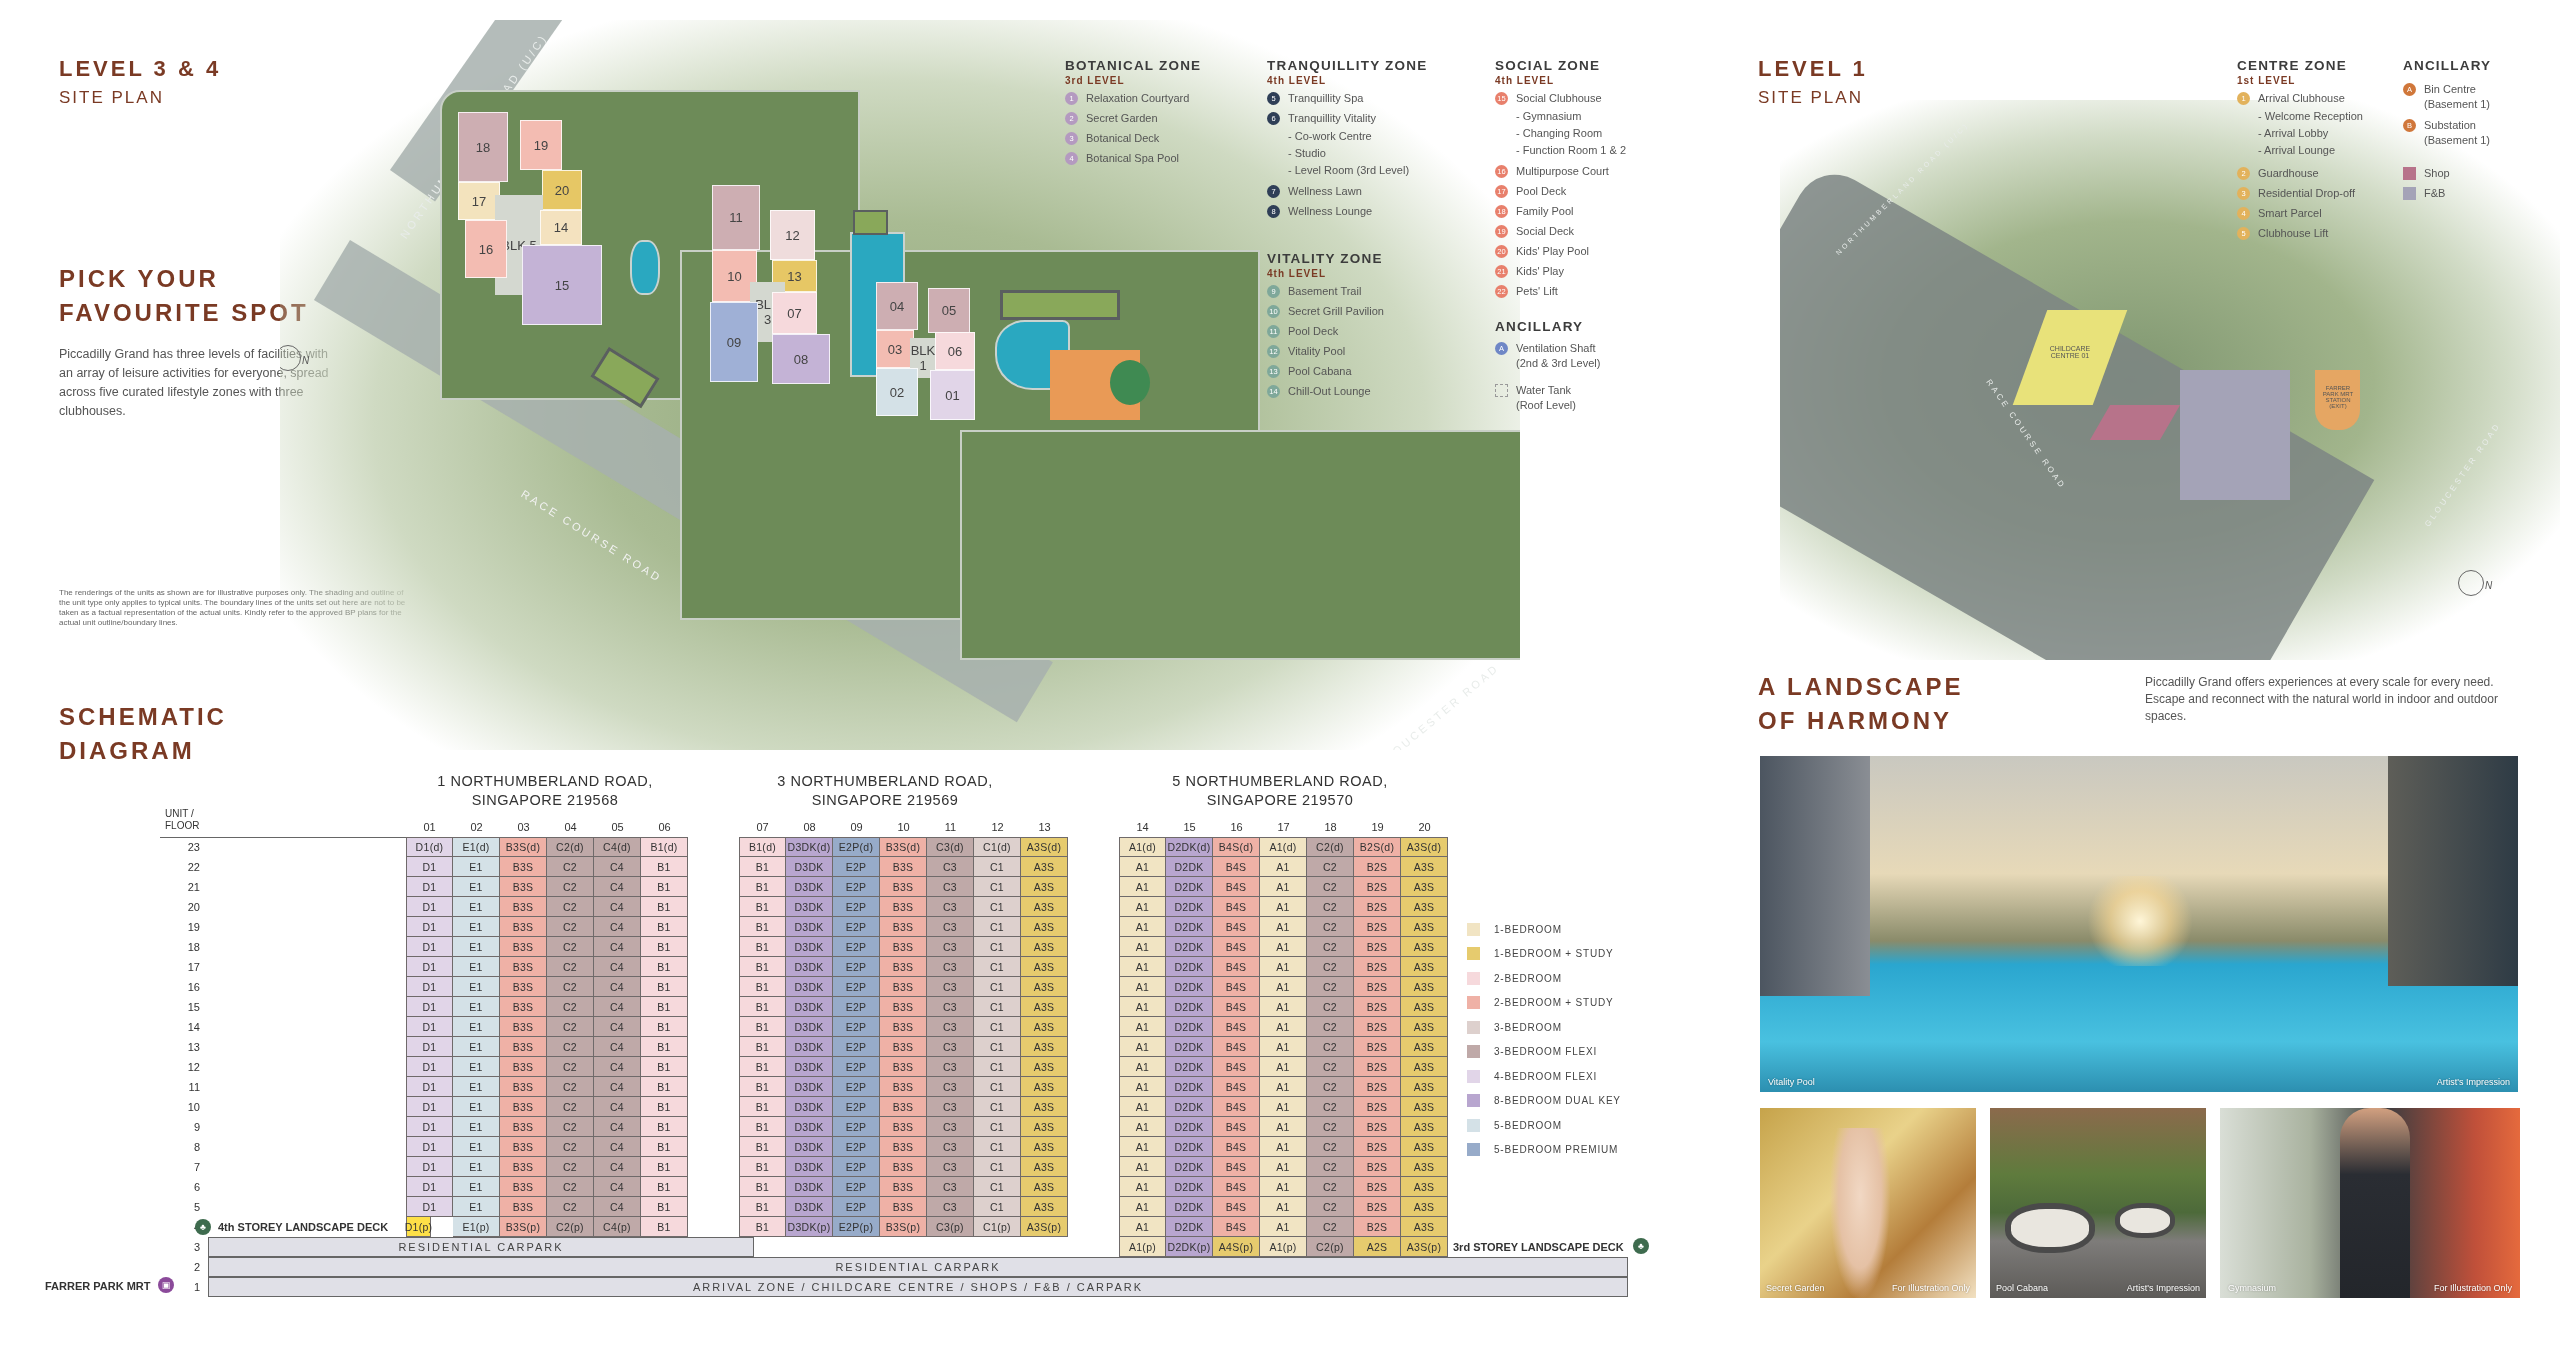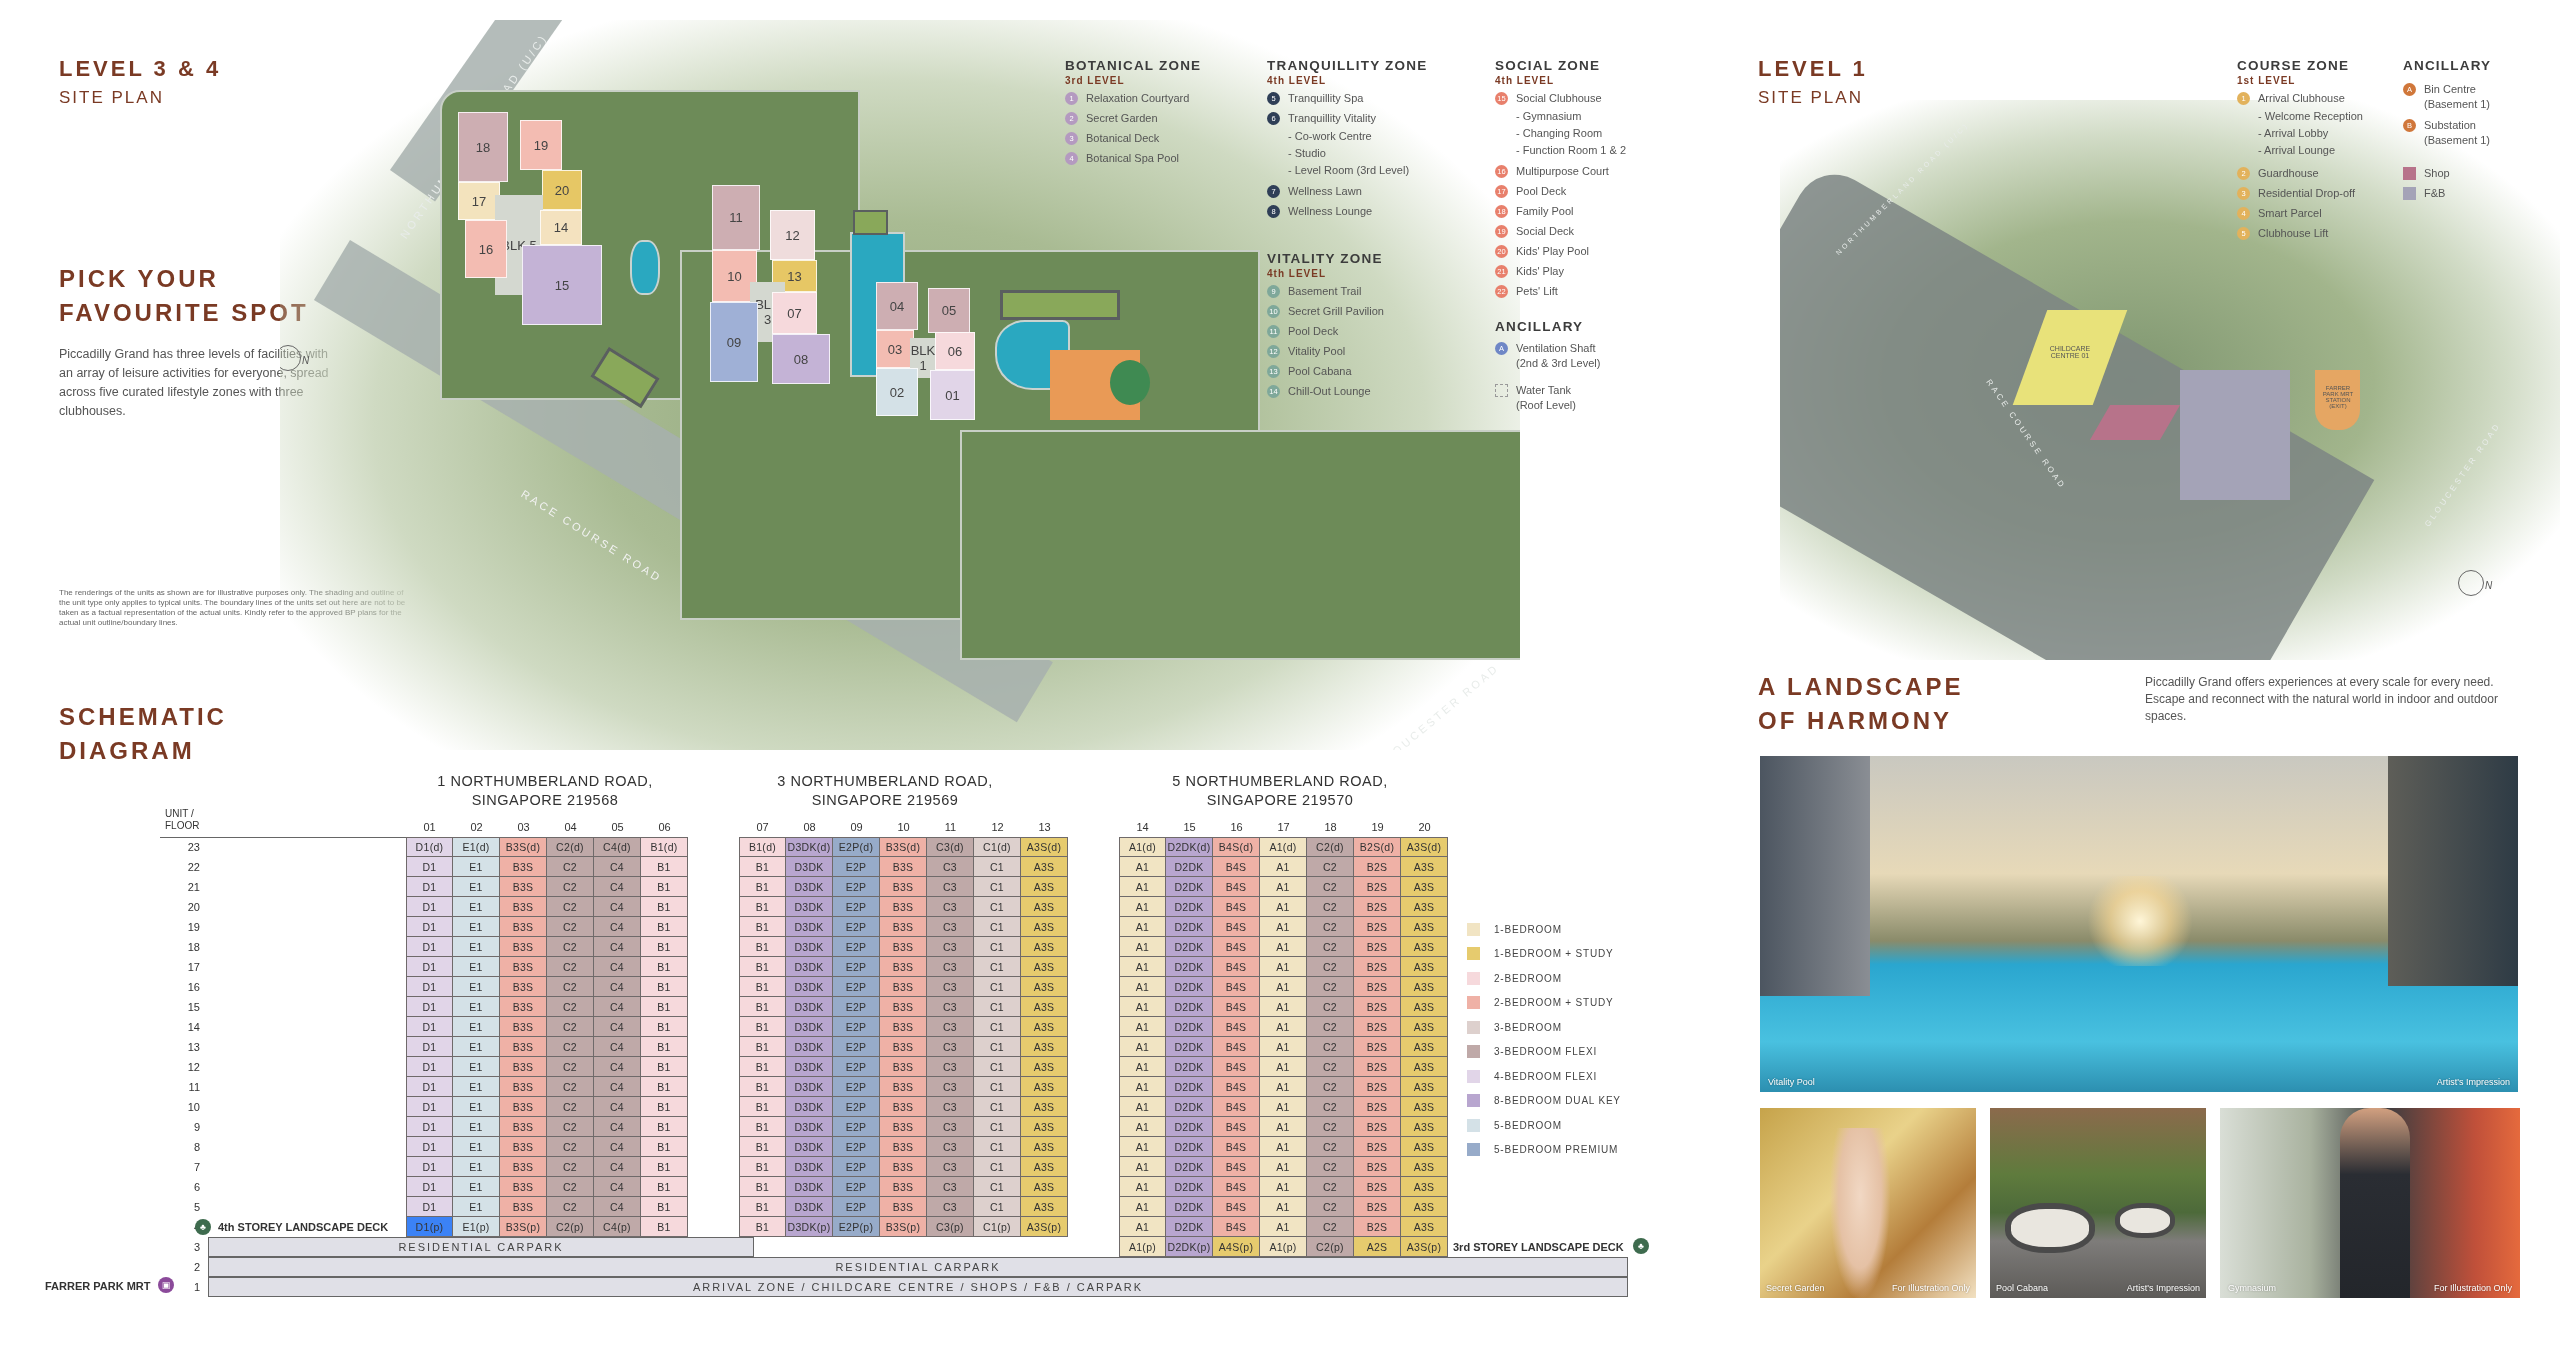--- a/index.html
+++ b/index.html
@@ -399,21 +399,21 @@
     <div class="cell" style="left: 500px; top: 1177px; width: 47px; background: rgb(239, 177, 166);">B3S</div>
     <div class="cell" style="left: 547px; top: 1177px; width: 47px; background: rgb(191, 169, 168);">C2</div>
     <div class="cell" style="left: 594px; top: 1177px; width: 47px; background: rgb(191, 169, 168);">C4</div>
     <div class="cell" style="left: 641px; top: 1177px; width: 47px; background: rgb(246, 217, 220);">B1</div>
     <div class="cell" style="left: 406px; top: 1197px; width: 47px; background: rgb(225, 213, 232); border-left: 1px solid rgb(111, 106, 106);">D1</div>
     <div class="cell" style="left: 453px; top: 1197px; width: 47px; background: rgb(212, 225, 231);">E1</div>
     <div class="cell" style="left: 500px; top: 1197px; width: 47px; background: rgb(239, 177, 166);">B3S</div>
     <div class="cell" style="left: 547px; top: 1197px; width: 47px; background: rgb(191, 169, 168);">C2</div>
     <div class="cell" style="left: 594px; top: 1197px; width: 47px; background: rgb(191, 169, 168);">C4</div>
     <div class="cell" style="left: 641px; top: 1197px; width: 47px; background: rgb(246, 217, 220);">B1</div>
-    <div class="cell" style="left: 406px; top: 1217px; width: 47px; background: #3b82f6; border-left: 1px solid rgb(111, 106, 106);">D1(p)</div>
+    <div class="cell" style="left: 406px; top: 1217px; width: 25px; background: #fde047; border-left: 1px solid rgb(111, 106, 106);">D1(p)</div>
     <div class="cell" style="left: 453px; top: 1217px; width: 47px; background: rgb(212, 225, 231);">E1(p)</div>
     <div class="cell" style="left: 500px; top: 1217px; width: 47px; background: rgb(239, 177, 166);">B3S(p)</div>
     <div class="cell" style="left: 547px; top: 1217px; width: 47px; background: rgb(191, 169, 168);">C2(p)</div>
     <div class="cell" style="left: 594px; top: 1217px; width: 47px; background: rgb(191, 169, 168);">C4(p)</div>
     <div class="cell" style="left: 641px; top: 1217px; width: 47px; background: rgb(246, 217, 220);">B1</div>
     <div class="colnum" style="left: 739px; top: 821px;">07</div>
     <div class="colnum" style="left: 786px; top: 821px;">08</div>
     <div class="colnum" style="left: 833px; top: 821px;">09</div>
     <div class="colnum" style="left: 880px; top: 821px;">10</div>
     <div class="colnum" style="left: 927px; top: 821px;">11</div>
@@ -788,21 +788,21 @@
   <div class="abs" style="left:535px;top:270px;width:45px;height:60px;background:#e5a663;border-radius:0 0 20px 20px;"></div>
   <div class="abs" style="left:538px;top:285px;font-size:6px;color:#555;text-align:center;width:40px;">FARRER PARK MRT STATION (EXIT)</div>
   <div class="roadlabel" style="left:30px;top:85px;transform:rotate(-45deg);font-size:7px;">NORTHUMBERLAND ROAD (U/C)</div>
   <div class="roadlabel" style="left:180px;top:330px;transform:rotate(55deg);font-size:8px;">RACE COURSE ROAD</div>
   <div class="roadlabel" style="left:620px;top:370px;transform:rotate(-55deg);font-size:8px;">GLOUCESTER ROAD</div>
   <div class="abs" style="left:678px;top:470px;width:26px;height:26px;border:1px solid #666;border-radius:50%;"></div>
   <div class="abs" style="left:705px;top:480px;font-size:10px;font-style:italic;color:#555;">N</div>
 </div>
 
 <div class="abs" style="left:2237px;top:58px;width:140px;">
-  <div class="zone-h">COURSE ZONE</div>
+  <div class="zone-h">CENTRE ZONE</div>
   <div class="zone-lvl">1st LEVEL</div>
   <div class="leg-item">
       <span class="leg-num" style="background:#e2b25c">1</span>
       <span class="leg-txt">Arrival Clubhouse</span>
     </div>
   <div class="leg-sub">- Welcome Reception</div>
   <div class="leg-sub">- Arrival Lobby</div>
   <div class="leg-sub">- Arrival Lounge</div>
   <div class="leg-item" style="margin-top:8px">
       <span class="leg-num" style="background:#e2b25c">2</span>

